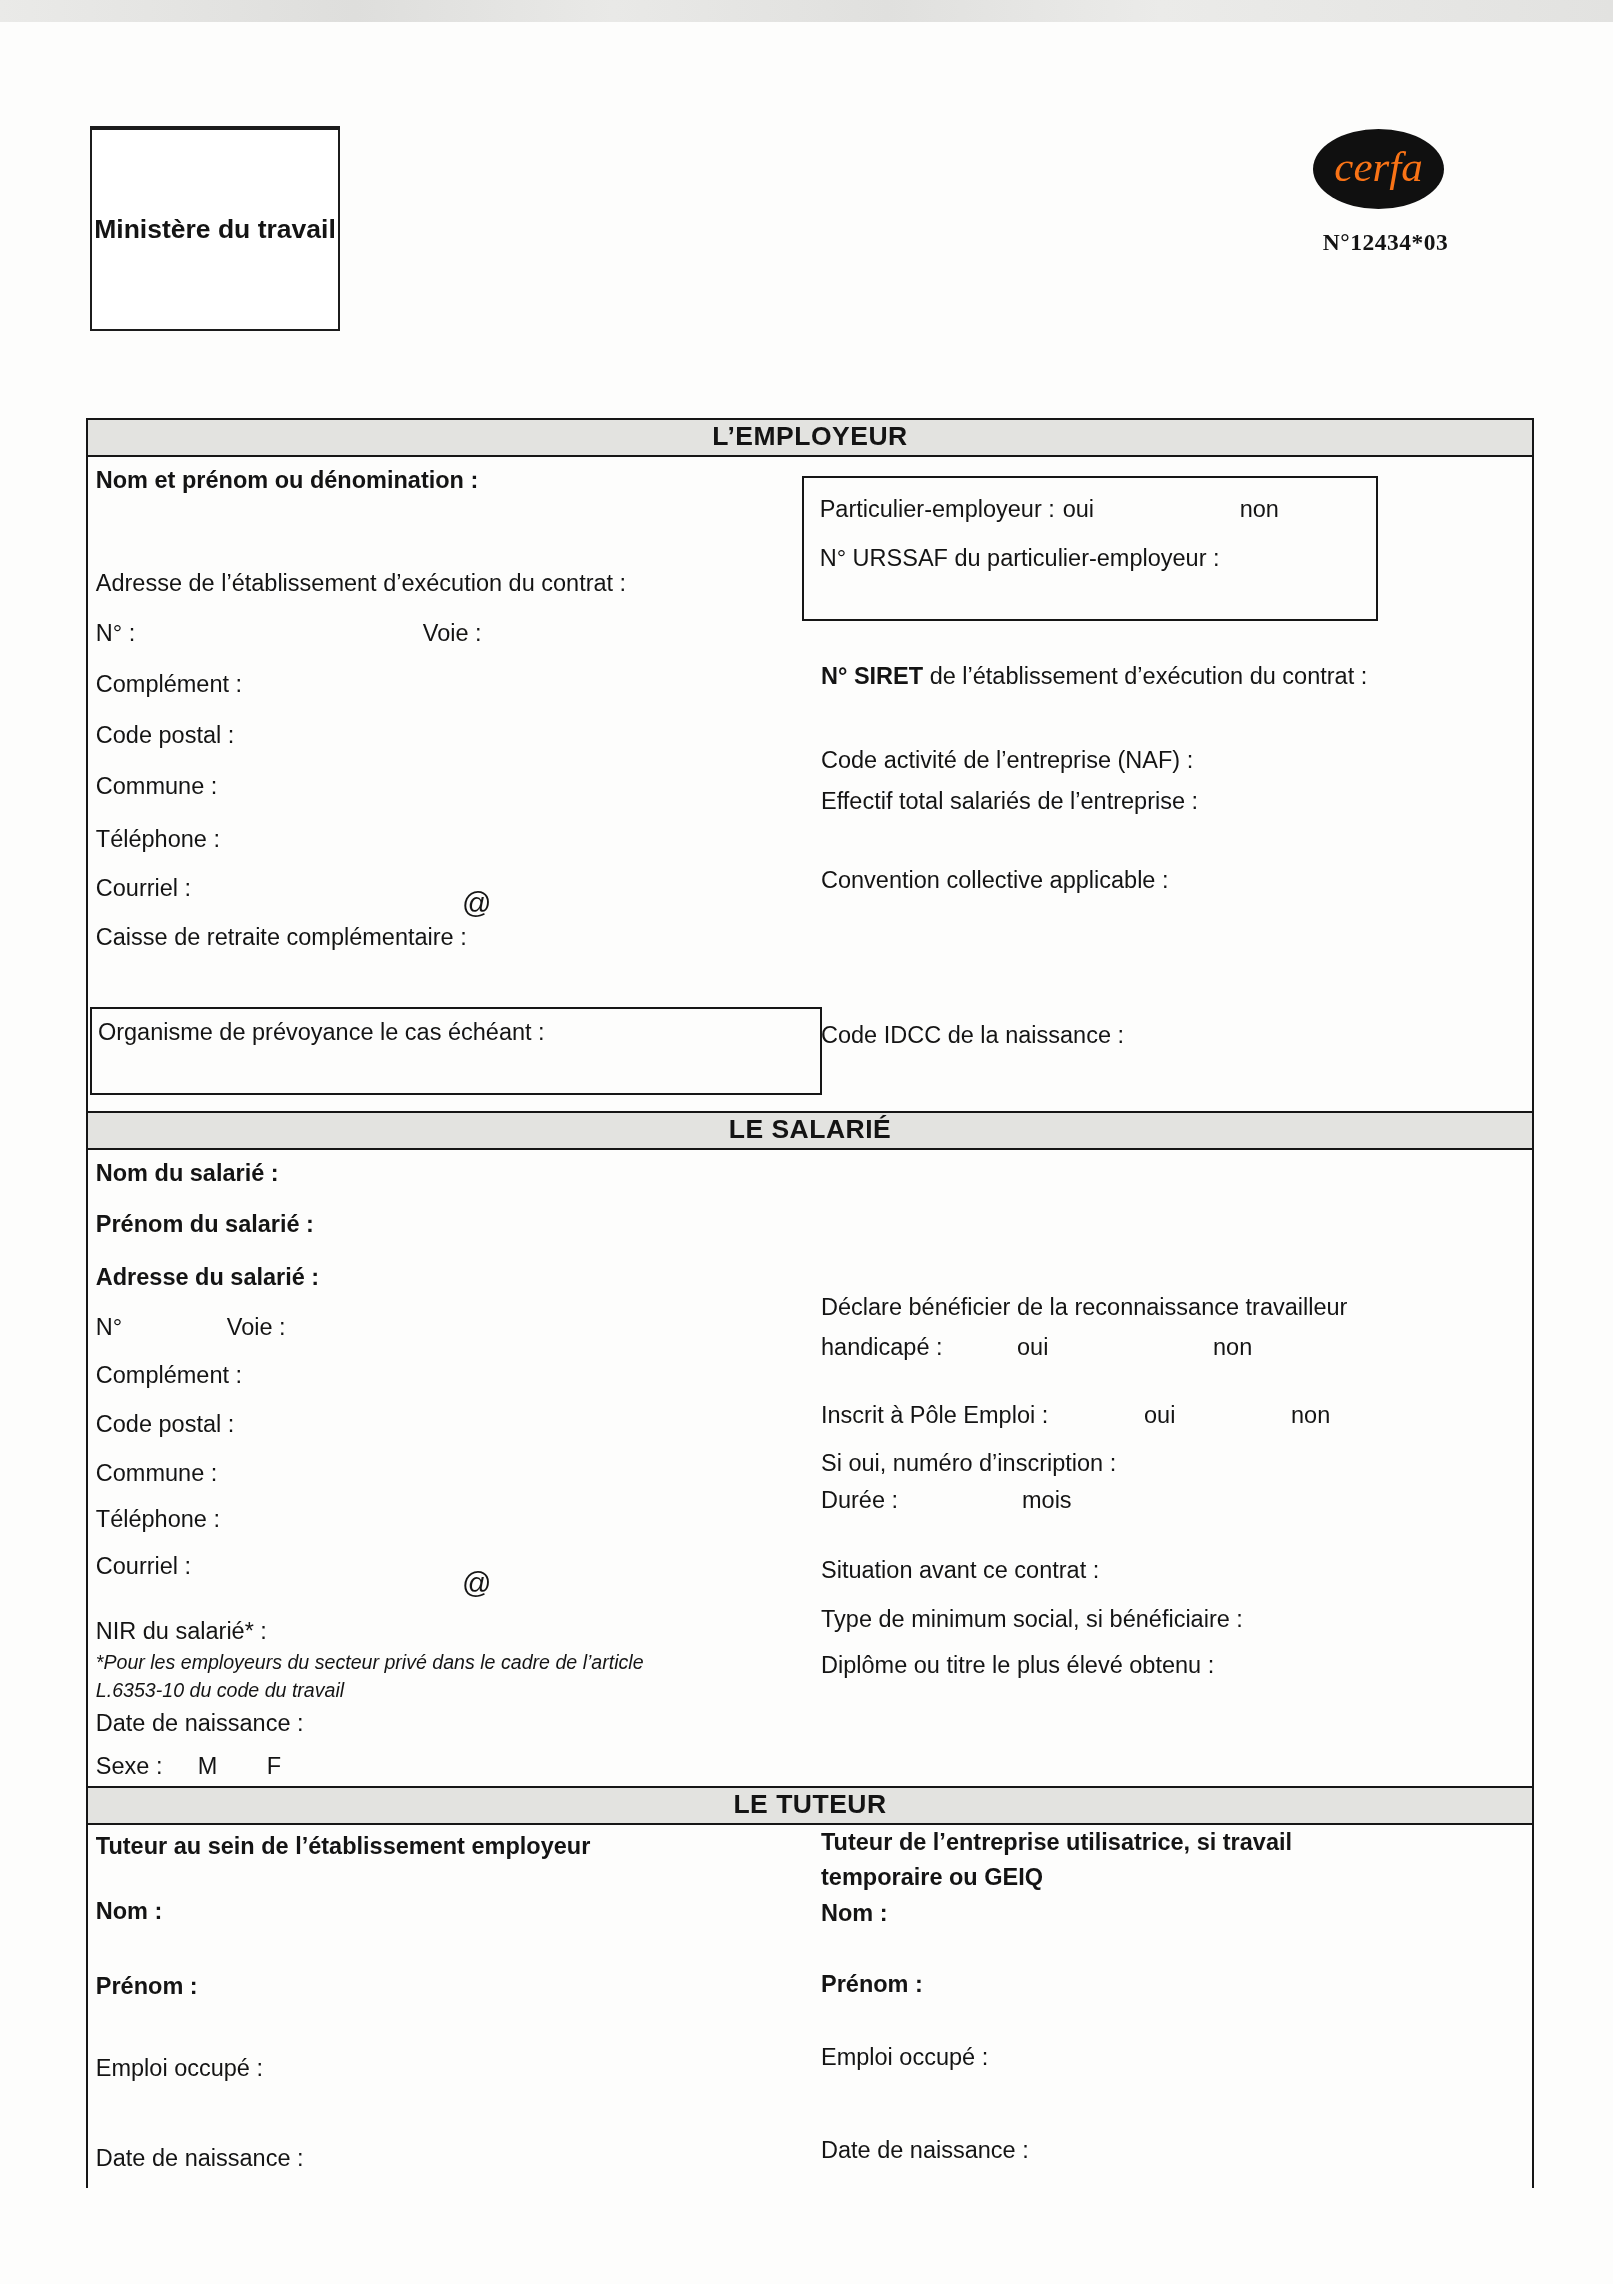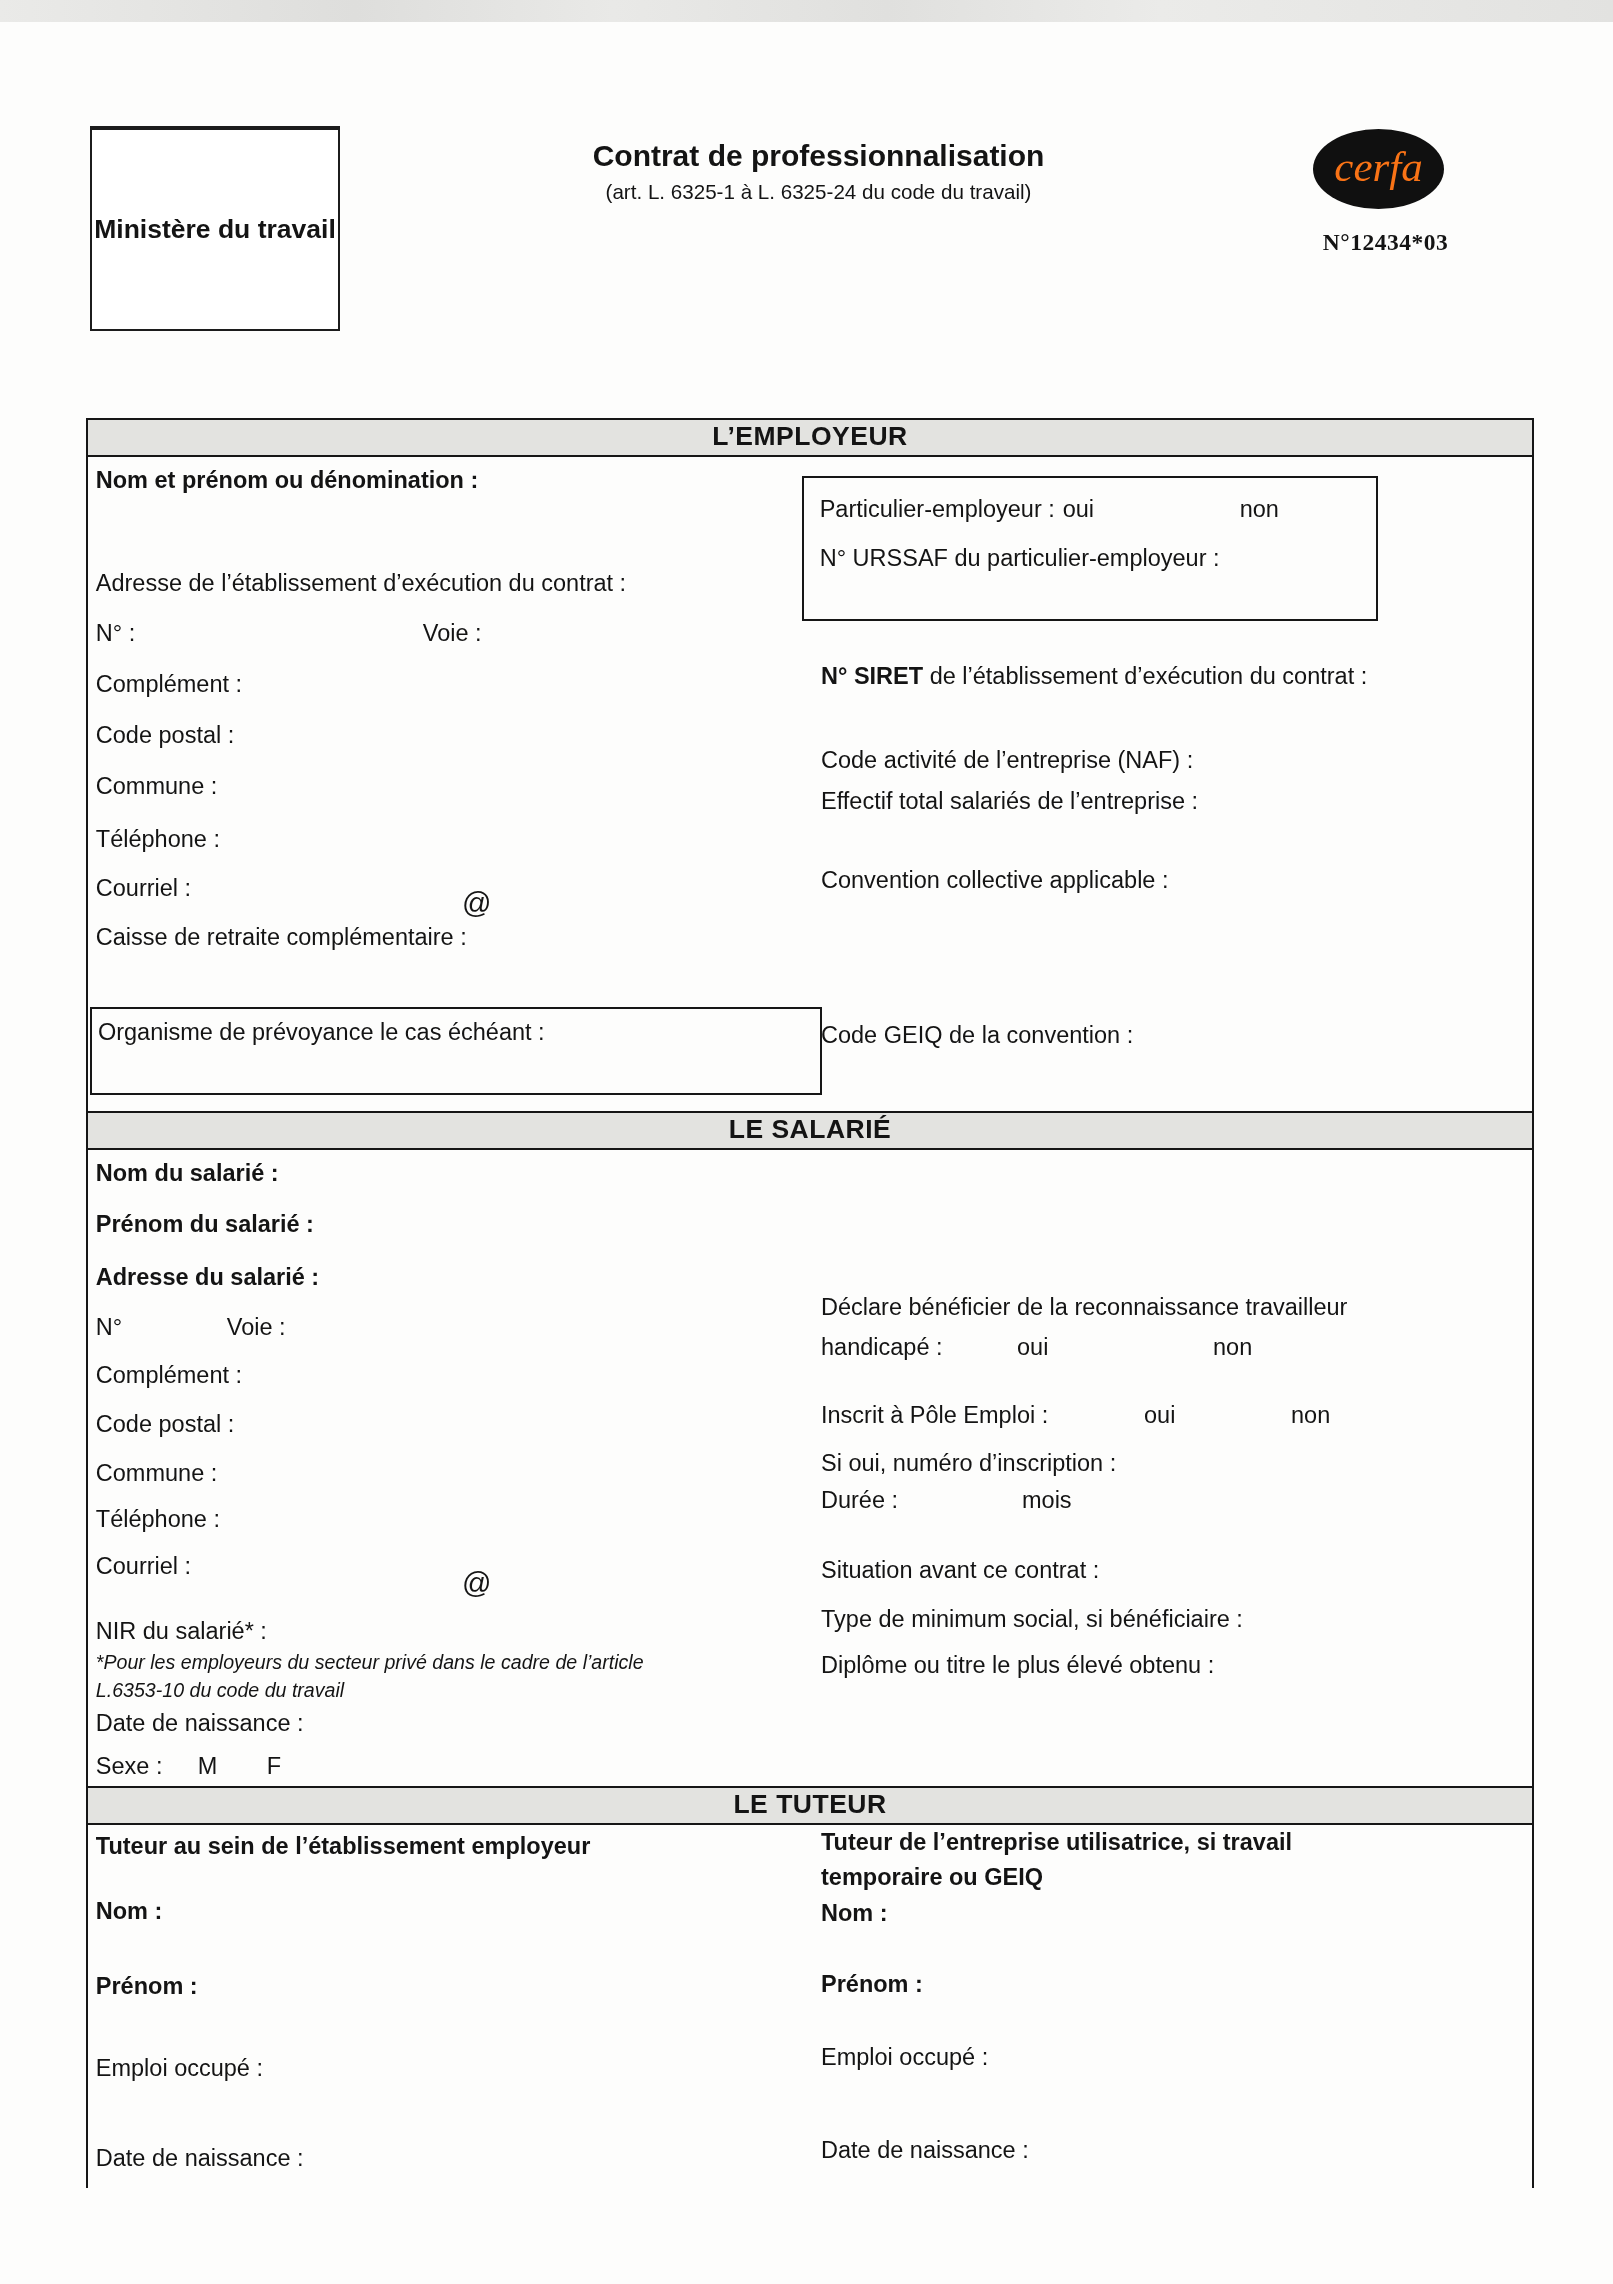--- a/index.html
+++ b/index.html
@@ -94,24 +94,20 @@
 <body>
 
 <div class="page">
 
   <div class="top-strip"></div>
 
   <div class="abs logo-box">
     <div class="logo-bottom">Ministère du travail</div>
   </div>
 
-  <div class="abs title-block">
-    <div class="doc-title">Contrat de professionnalisation</div>
-    <div class="doc-subtitle">(art. L. 6325-1 à L. 6325-24 du code du travail)</div>
-  </div>
 
   <div class="abs cerfa-block">
     <div class="cerfa-ellipse">
       <span class="cerfa-word">cerfa</span>
     </div>
     <div class="cerfa-number">N°12434*03</div>
   </div>
 
   <div class="abs form">
 
@@ -146,21 +142,21 @@
       <div class="lbl" style="left:15.7px; top:67px;">N° URSSAF du particulier-employeur :</div>
     </div>
 
     <div class="lbl" style="left:733px; top:245px;">
       <span class="b">N° SIRET</span><span> de l’établissement d’exécution du contrat :</span>
     </div>
 
     <div class="lbl" style="left:733px; top:329px;">Code activité de l’entreprise (NAF) :</div>
     <div class="lbl" style="left:733px; top:370px;">Effectif total salariés de l’entreprise :</div>
     <div class="lbl" style="left:733px; top:449px;">Convention collective applicable :</div>
-    <div class="lbl" style="left:733px; top:604px;">Code GEIQ de la convention :</div>
+    <div class="lbl" style="left:733px; top:604px;">Code IDCC de la naissance :</div>
 
     <div class="bar" style="top:693px;">LE SALARIÉ</div>
 
     <div class="lbl b" style="left:7.8px; top:742px;">Nom du salarié :</div>
     <div class="lbl b" style="left:7.8px; top:793px;">Prénom du salarié :</div>
     <div class="lbl b" style="left:7.8px; top:846px;">Adresse du salarié :</div>
 
     <div class="row" style="left:7.8px; top:896px;">
       <span style="left:0;">N°</span>
       <span style="left:131px;">Voie :</span>

